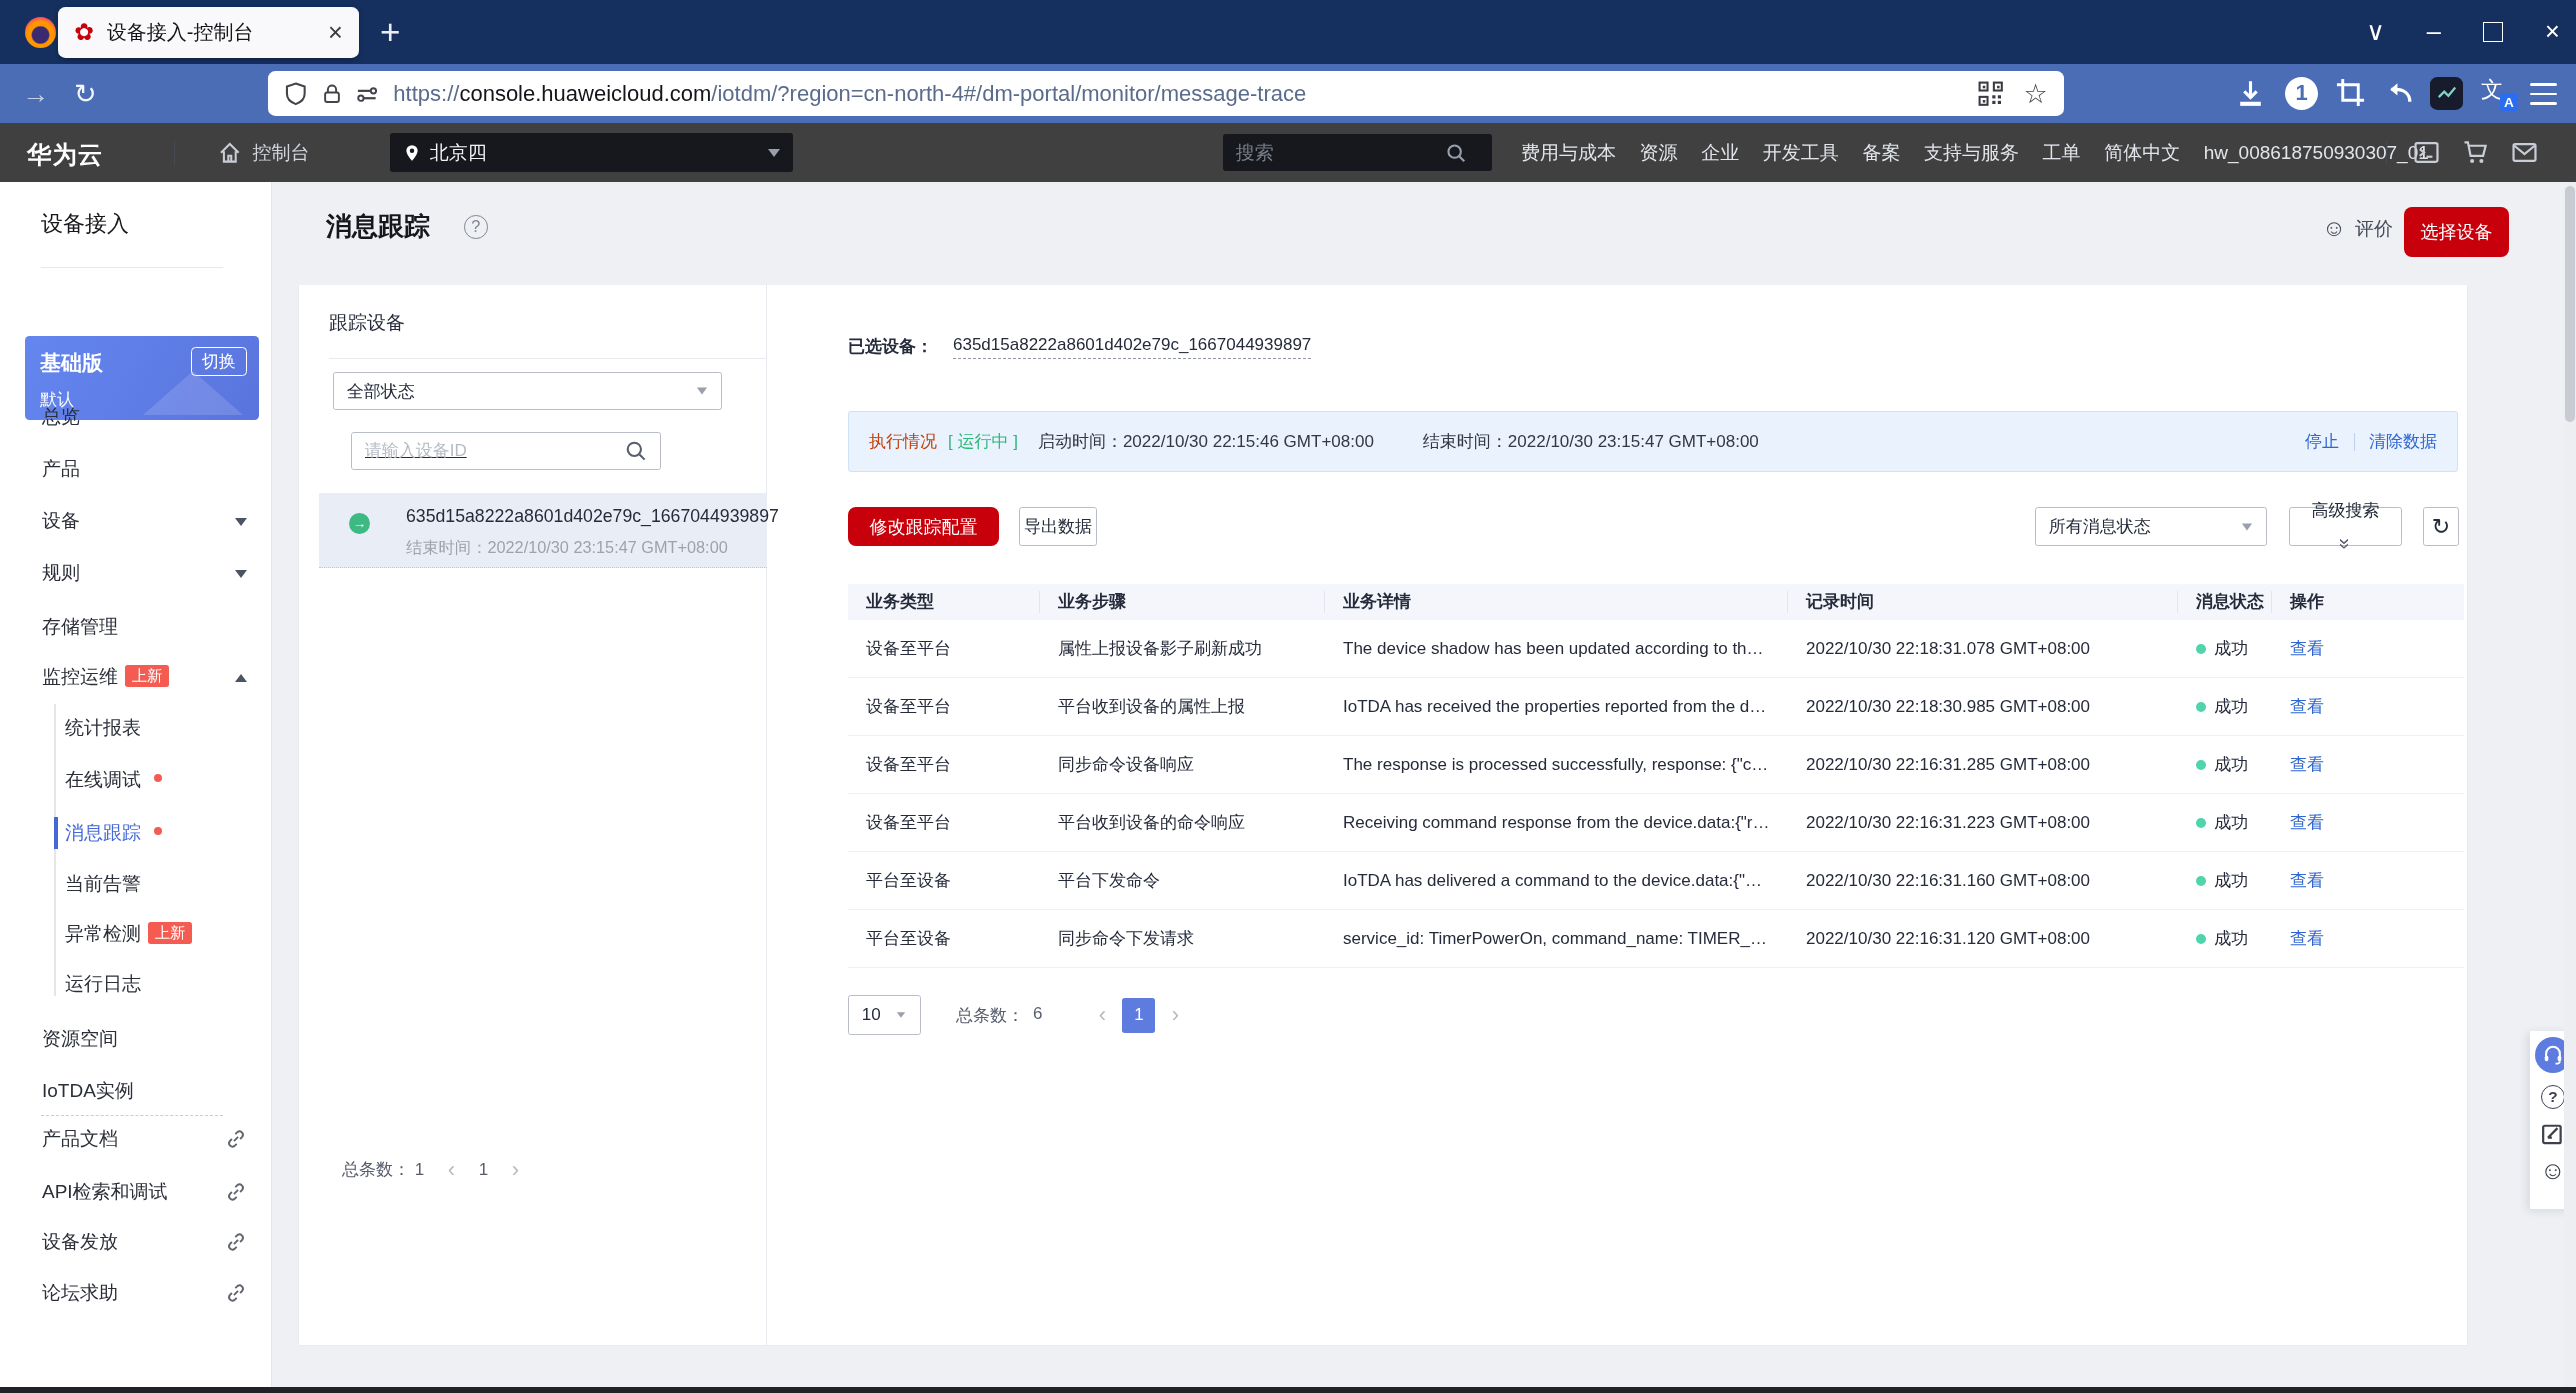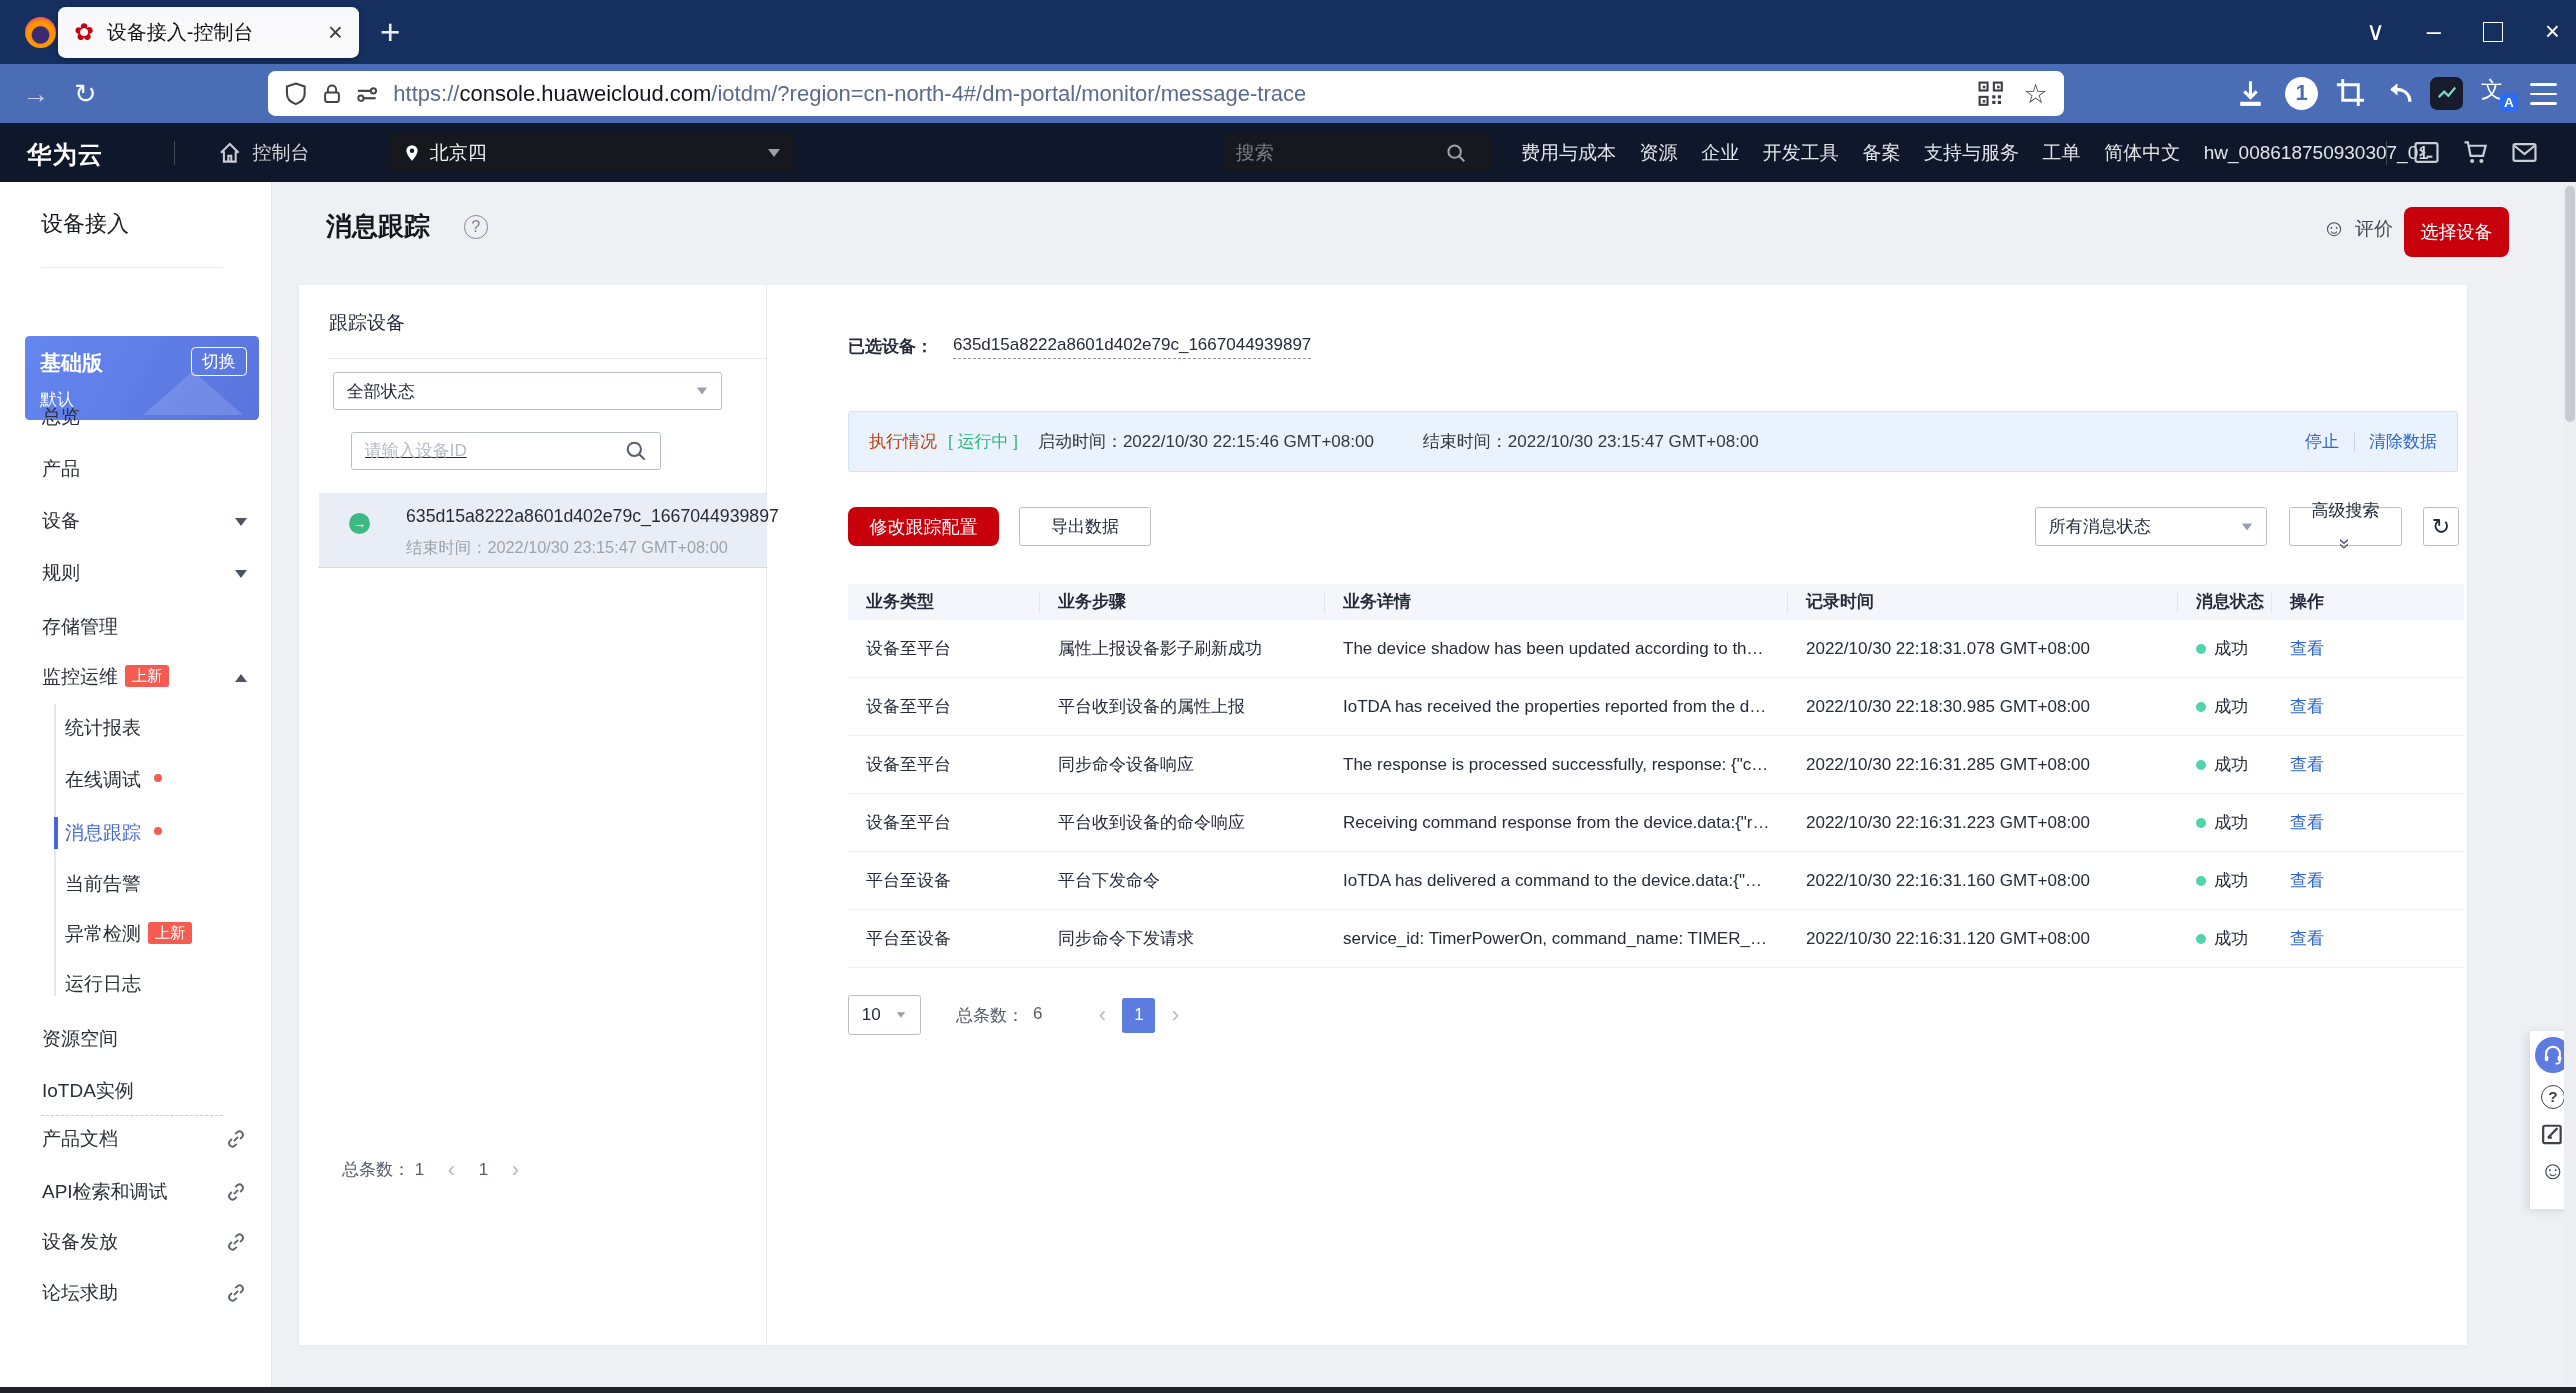--- a/index.html
+++ b/index.html
@@ -34,21 +34,21 @@
   .badge-one{position:absolute;top:12.7px;width:33px;height:33px;border-radius:50%;background:#fff;color:#4a6db6;
     font-size:22px;font-weight:bold;display:flex;align-items:center;justify-content:center;}
   .ext-sq{position:absolute;top:12.7px;width:33px;height:33px;border-radius:7.3px;background:#171b2c;display:flex;align-items:center;justify-content:center;}
   .trans-ic{position:absolute;top:11px;width:35px;height:36px;color:#fff;font-size:22px;}
   .trans-ic .a-badge{position:absolute;right:-1.8px;bottom:0;width:18px;height:18px;background:#2b6df0;color:#fff;
     font-size:13.6px;font-weight:bold;border-radius:2.7px;display:flex;align-items:center;justify-content:center;}
   .burger{position:absolute;top:19px;width:27px;height:22px;display:flex;flex-direction:column;justify-content:space-between;}
   .burger i{height:2.7px;background:#fff;border-radius:1.8px;}
 
   
-  .hwnav{position:absolute;left:0;top:123px;width:2576px;height:59px;background:#0f172a;}
+  .hwnav{position:absolute;left:0;top:123px;width:2576px;height:59px;background:#404040;}
   .hw-brand{position:absolute;left:27px;top:14.5px;font-size:24.5px;font-weight:bold;color:#fff;letter-spacing:0.9px;}
   .hw-div{position:absolute;left:174px;top:18px;width:0.9px;height:23.6px;background:#454a55;}
   .hw-console{position:absolute;left:218px;top:0;height:59px;display:flex;align-items:center;gap:11px;color:#d2d5dc;font-size:19px;}
   .hw-region{position:absolute;left:390px;top:10px;width:403px;height:39px;background:#16181d;border-radius:2.7px;
     display:flex;align-items:center;padding:0 12.7px;color:#f0f1f4;font-size:19px;gap:9px;}
   .hw-region .tri{margin-left:auto;}
   .tri{width:0;height:0;border-left:6.4px solid transparent;border-right:6.4px solid transparent;border-top:8.2px solid #9aa0ab;}
   .hw-search{position:absolute;left:1223px;top:11px;width:269px;height:37px;background:#16181d;border-radius:2.7px;
     display:flex;align-items:center;padding:0 12.7px;}
   .hw-search input{background:transparent;border:none;outline:none;color:#e6e8ee;font-size:19px;width:209px;font-family:inherit;}
@@ -121,21 +121,21 @@
   .bn-exec{color:#c2410c;}
   .bn-status{color:#2eb878;margin-left:11px;}
   .bn-pair{margin-left:20px;color:#333844;}
   .bn-pair+.bn-pair{margin-left:49px;}
   .bn-links{margin-left:auto;display:flex;align-items:center;gap:14.5px;}
   .bn-links a{color:#2f66d0;text-decoration:none;font-size:17px;}
   .bn-sep{width:0.9px;height:18px;background:#bdd2ef;}
 
   .btnrow-left{position:absolute;left:549px;top:222px;display:flex;gap:20px;}
   .btn-modify{width:151px;height:39px;}
-  .btn-plain{height:39px;border:0.9px solid #b9bdc7;border-radius:2.7px;background:#fff;color:#252b3a;font-size:17px;font-family:inherit;padding:0 31px;cursor:pointer;}
+  .btn-plain{height:39px;border:0.9px solid #b9bdc7;border-radius:2.7px;background:#fff;color:#252b3a;font-size:17px;font-family:inherit;padding:0 4px;cursor:pointer;}
   .msg-select{position:absolute;left:1736px;top:222px;width:232px;height:39px;}
   .msg-select .tri{margin-left:auto;transform:scale(.85);}
   .adv-btn{position:absolute;left:1990px;top:222px;width:113px;height:39px;display:flex;align-items:center;justify-content:center;gap:9px;cursor:pointer;flex-direction:column;}
   .dbl-chev{transform:rotate(90deg);display:inline-block;font-size:20px;color:#575d6c;letter-spacing:-2.7px;}
   .refresh-btn{position:absolute;left:2124px;top:222px;width:36px;height:39px;justify-content:center;padding:0;font-size:22px;cursor:pointer;}
 
   .table{position:absolute;left:549px;top:299px;width:1616px;}
   .t-header,.t-row{display:grid;grid-template-columns:192px 285px 463px 390px 94px 192px;align-items:center;}
   .t-header{height:36px;background:#f4f6fb;font-weight:bold;font-size:17px;color:#252b3a;}
   .t-header .hc{padding:0 18px;height:22px;line-height:22px;border-right:0.9px solid #e1e5ec;white-space:nowrap;overflow:hidden;}

